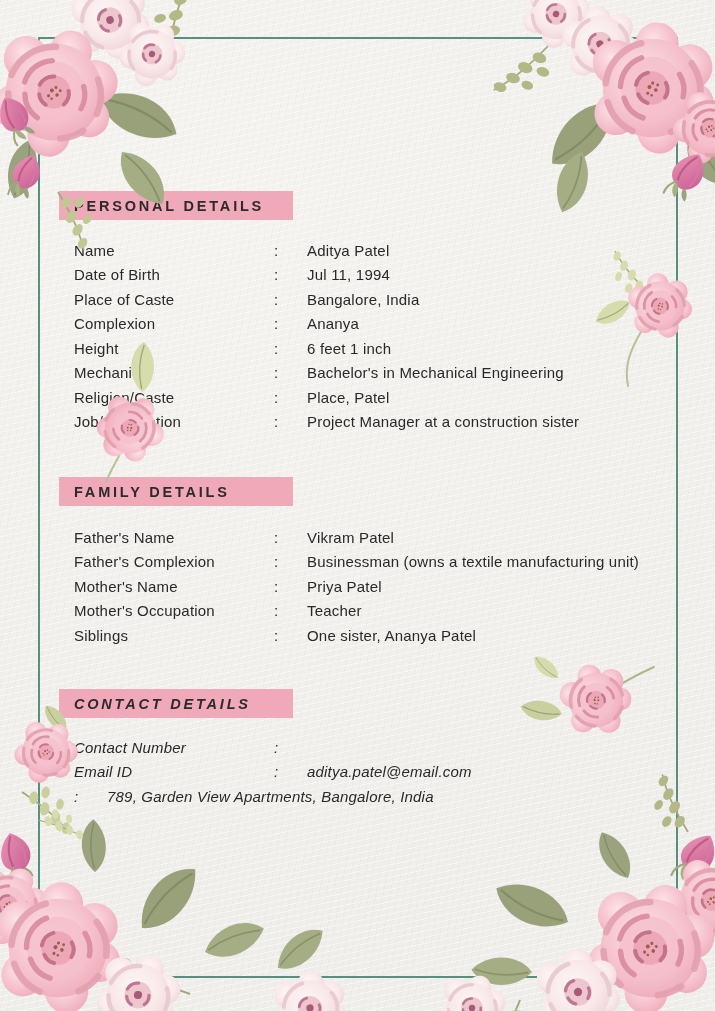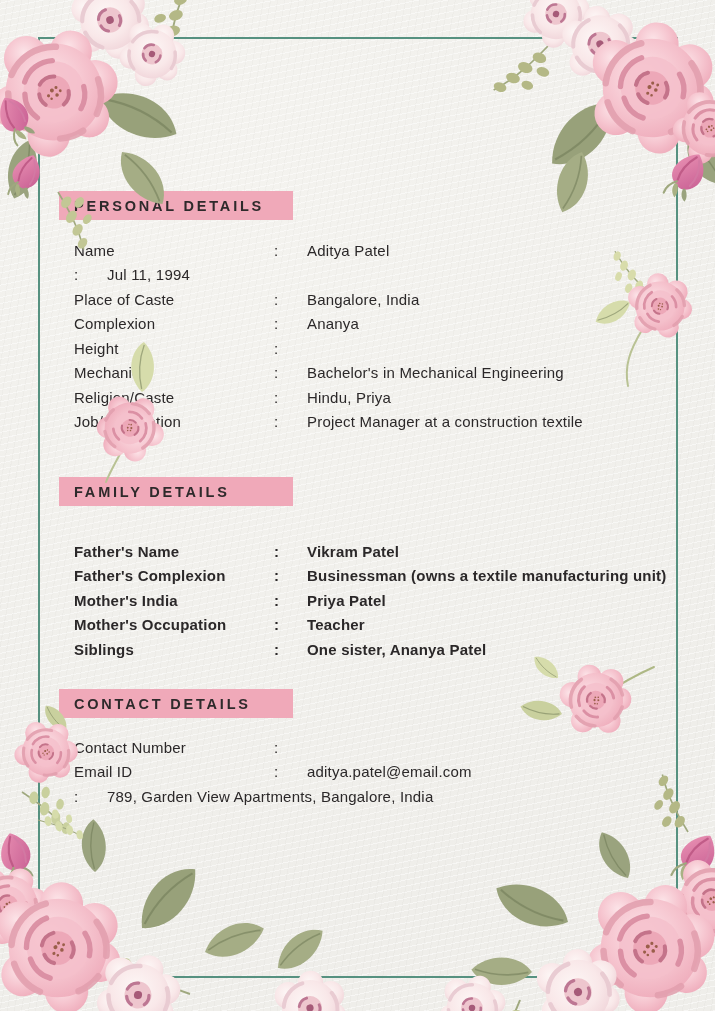--- a/index.html
+++ b/index.html
@@ -21,109 +21,111 @@
     width:234px;height:29px;background:#f0a9b9;
     display:flex;align-items:center;box-sizing:border-box;padding-left:15px;
     font-weight:bold;font-size:14.5px;letter-spacing:2.8px;color:#2e2a2b;
   }
   .rows{position:absolute;left:3px;right:0;}
   .row{height:24.5px;display:flex;align-items:center;font-size:15px;color:#2b2829;margin-left:12px;}
   .lbl{flex:0 0 200px;letter-spacing:.2px;}
   .col{flex:0 0 33px;}
   .val{flex:1;letter-spacing:.2px;white-space:nowrap;}
   #sec-personal{top:191px;} #sec-personal .rows{top:47px;}
-  #sec-family{top:477px;}  #sec-family .rows{top:62px;font-weight:bold;}
+  #sec-family{top:477px;}  #sec-family .rows{top:48px;}
   #sec-contact{top:689px;} #sec-contact .rows{top:46px;}
   .floral{position:absolute;left:0;top:0;pointer-events:none;}
 </style>
 </head>
 <body>
 
 <div class="frame"></div>
 
 <div class="section" id="sec-personal" style="height:290px;">
   <div class="sec-header">
     <span>PERSONAL DETAILS</span>
   </div>
   <div class="rows">
     <div class="row">
       <span class="lbl">Name</span>
       <span class="col">:</span>
       <span class="val">Aditya Patel</span>
     </div>
     <div class="row">
+      <span class="lbl">Date of Birth</span>
       <span class="col">:</span>
       <span class="val">Jul 11, 1994</span>
     </div>
     <div class="row">
       <span class="lbl">Place of Caste</span>
       <span class="col">:</span>
       <span class="val">Bangalore, India</span>
     </div>
     <div class="row">
       <span class="lbl">Complexion</span>
       <span class="col">:</span>
       <span class="val">Ananya</span>
     </div>
     <div class="row">
       <span class="lbl">Height</span>
       <span class="col">:</span>
+      <span class="val">6 feet 1 inch</span>
     </div>
     <div class="row">
       <span class="lbl">Mechanical</span>
       <span class="col">:</span>
       <span class="val">Bachelor's in Mechanical Engineering</span>
     </div>
     <div class="row">
       <span class="lbl">Religion/Caste</span>
       <span class="col">:</span>
-      <span class="val">Hindu, Priya</span>
+      <span class="val">Place, Patel</span>
     </div>
     <div class="row">
       <span class="lbl">Job/Occupation</span>
       <span class="col">:</span>
-      <span class="val">Project Manager at a construction textile</span>
+      <span class="val">Project Manager at a construction sister</span>
     </div>
   </div>
 </div>
 
 <div class="section" id="sec-family" style="height:215px;">
   <div class="sec-header">
     <span>FAMILY DETAILS</span>
   </div>
   <div class="rows">
     <div class="row">
       <span class="lbl">Father's Name</span>
       <span class="col">:</span>
       <span class="val">Vikram Patel</span>
     </div>
     <div class="row">
       <span class="lbl">Father's Complexion</span>
       <span class="col">:</span>
       <span class="val">Businessman (owns a textile manufacturing unit)</span>
     </div>
     <div class="row">
-      <span class="lbl">Mother's India</span>
+      <span class="lbl">Mother's Name</span>
       <span class="col">:</span>
       <span class="val">Priya Patel</span>
     </div>
     <div class="row">
       <span class="lbl">Mother's Occupation</span>
       <span class="col">:</span>
       <span class="val">Teacher</span>
     </div>
     <div class="row">
       <span class="lbl">Siblings</span>
       <span class="col">:</span>
       <span class="val">One sister, Ananya Patel</span>
     </div>
   </div>
 </div>
 
-<div class="section" id="sec-contact" style="height:165px;">
+<div class="section" id="sec-contact" style="height:165px;font-style:italic;">
   <div class="sec-header">
     <span>CONTACT DETAILS</span>
   </div>
   <div class="rows">
     <div class="row">
       <span class="lbl">Contact Number</span>
       <span class="col">:</span>
     </div>
     <div class="row">
       <span class="lbl">Email ID</span>

